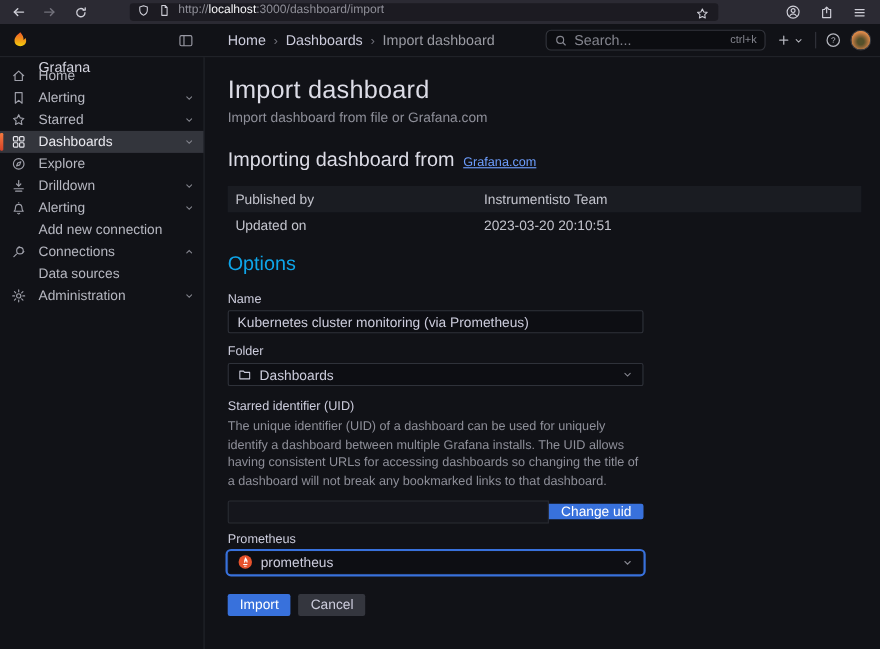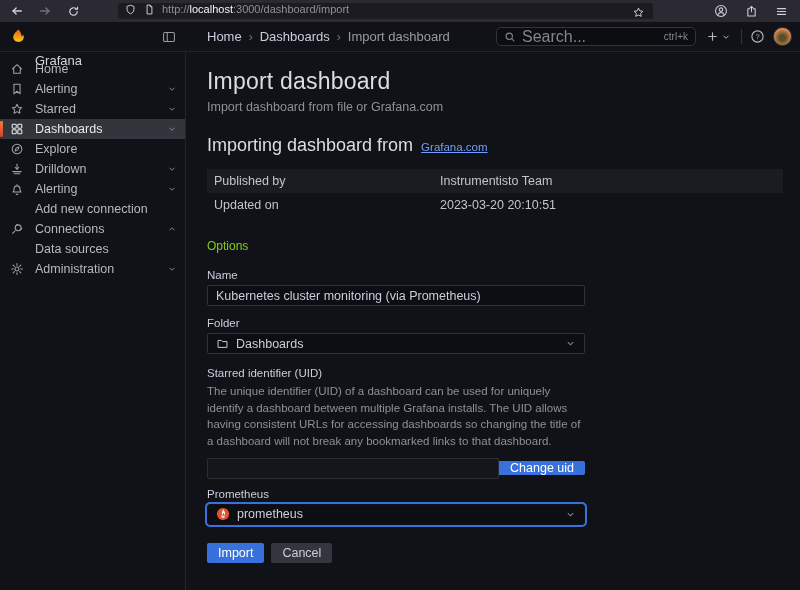--- a/index.html
+++ b/index.html
@@ -20,21 +20,21 @@
   .app-header { height:30px; display:flex; align-items:center; border-bottom:1px solid #23252b; background:#111217; }
   .brand { width:186px; display:flex; align-items:center; gap:8px; padding:0 10px; flex-shrink:0; }
   .brand-name { font-size:13px; font-weight:500; color:#d5d5e0; flex:1;margin-top:48px; }
   .toggle-icon { color:#9a9aa5; }
   .breadcrumb { display:flex; align-items:center; gap:7px; padding-left:21px; font-size:13px; flex:1; min-width:0; }
   .crumb { color:#ccccdc; cursor:pointer; }
   .crumb-sep { color:#70717a; font-size:12px; }
   .crumb.current { color:#9a9ba3; }
   .header-right { display:flex; align-items:center; gap:8px; padding-right:8px; }
   .search-box { width:200px; height:19px; background:#0c0d11; border:1px solid #33353c; border-radius:5px; display:flex; align-items:center; padding:0 7px; gap:6px; }
-  .search-box input { flex:1; background:transparent; border:none; outline:none; color:#9a9ba3; font-size:16px; font-family:"Liberation Sans",sans-serif; min-width:0; }
+  .search-box input { flex:1; background:transparent; border:none; outline:none; color:#9a9ba3; font-size:13px; font-family:"Liberation Sans",sans-serif; min-width:0; }
   .search-box input::placeholder { color:#84858e; }
   .kbd-hint { font-size:10px; color:#84858e; white-space:nowrap; }
   .plus-group { display:flex; align-items:center; gap:2px; color:#b4b5bd; padding:0 2px; }
   .hdr-divider { width:1px; height:15px; background:#33353c; }
   .help-btn { color:#b4b5bd; }
   .avatar { width:19px; height:19px; border-radius:50%; background:radial-gradient(circle at 50% 58%, #55502a 0 22%, #8a6436 40%, #df8a4a 68%, #e89a55 100%); border:1px solid #3a3b40; }
 
   
   .app-body { display:flex; height:538px; }
   .sidebar { width:186px; flex-shrink:0; border-right:1px solid #23252b; padding-top:7px; }
@@ -53,21 +53,21 @@
   .page-subtitle { font-size:12.5px; color:#8e8f99; margin-top:5px; }
   .importing-row { margin-top:21px; display:flex; align-items:baseline; gap:8px; }
   .importing-row h2 { font-size:18px; font-weight:500; color:#dcdce6; }
   a.gcom-link { font-size:11.5px; color:#6e9fff; text-decoration:underline; cursor:pointer; }
   .meta-table { margin-top:13px; width:576px; font-size:12.5px; }
   .meta-row { display:flex; height:24px; align-items:center; }
   .meta-row.striped { background:#1a1c22; }
   .meta-label { width:233px; padding-left:7px; color:#c3c4cd; }
   .meta-value { color:#c3c4cd; }
 
-  h2.options-title { font-size:12px; font-weight:500; color:#84cc16; margin-top:22px; }
+  h2.options-title { font-size:18px; font-weight:500; color:#0ea5e9; margin-top:12px; }
   .field { margin-top:11px; width:378px; }
   .field-label { font-size:11.5px; font-weight:500; color:#ccccdc; margin-bottom:4px; }
   .text-input { width:100%; height:21px; background:#0d0e13; border:1px solid #2f323a; border-radius:2px; color:#ccccdc; font-size:12.5px; padding:0 8px; font-family:"Liberation Sans",sans-serif; outline:none; }
   .select { width:100%; height:21px; background:#0d0e13; border:1px solid #2f323a; border-radius:2px; display:flex; align-items:center; padding:0 8px; gap:7px; font-size:12.5px; color:#ccccdc; cursor:pointer; }
   .select .sel-text { flex:1; }
   .select.focused { box-shadow:0 0 0 2px #3871dc; border-color:#111217; border-radius:3px; }
   .uid-desc { font-size:11.5px; line-height:1.45; color:#8e8f99; margin-top:2px; }
   .uid-row { margin-top:8px; display:flex; align-items:center; }
   .uid-row .text-input { flex:1; background:#15161c; border-color:#2a2c33; border-radius:2px 0 0 2px; }
   .btn { border:none; border-radius:2px; font-size:12.5px; font-weight:500; font-family:"Liberation Sans",sans-serif; cursor:pointer; padding:0 11px; height:21px; }

